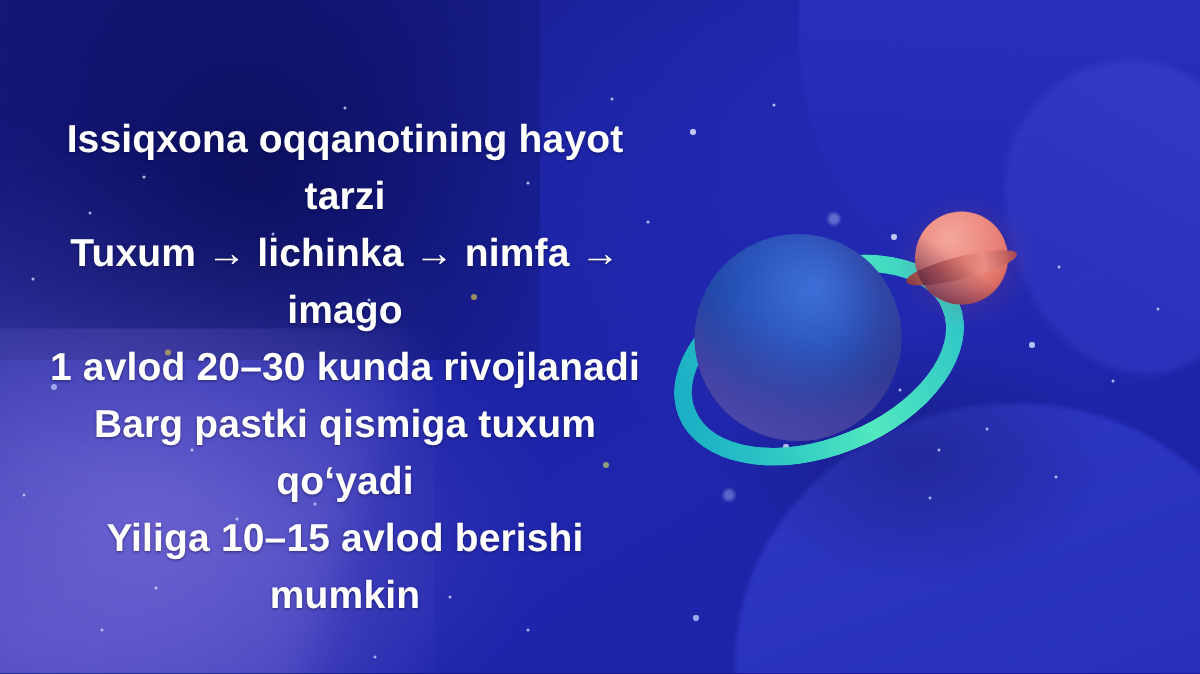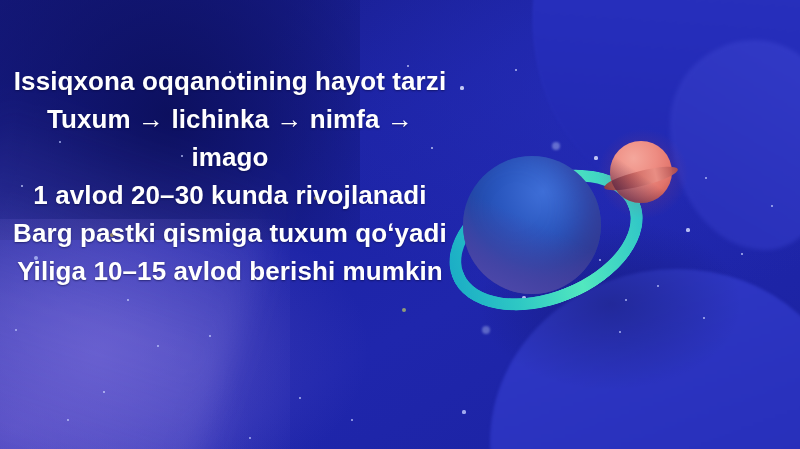--- a/index.html
+++ b/index.html
@@ -184,21 +184,21 @@
 
   
   .text-block {
     position: absolute;
     left: 8px;
     top: 62px;
     width: 444px;
     text-align: center;
   }
   .text-block p {
-    margin: 0;
+    margin: 11px;
     color: #ffffff;
     font-size: 26px;
     font-weight: bold;
     line-height: 38px;
     letter-spacing: 0.1px;
     text-shadow: 0 1px 2px rgba(10,10,60,0.55);
     white-space: pre-wrap;
   }
 </style>
 </head>

